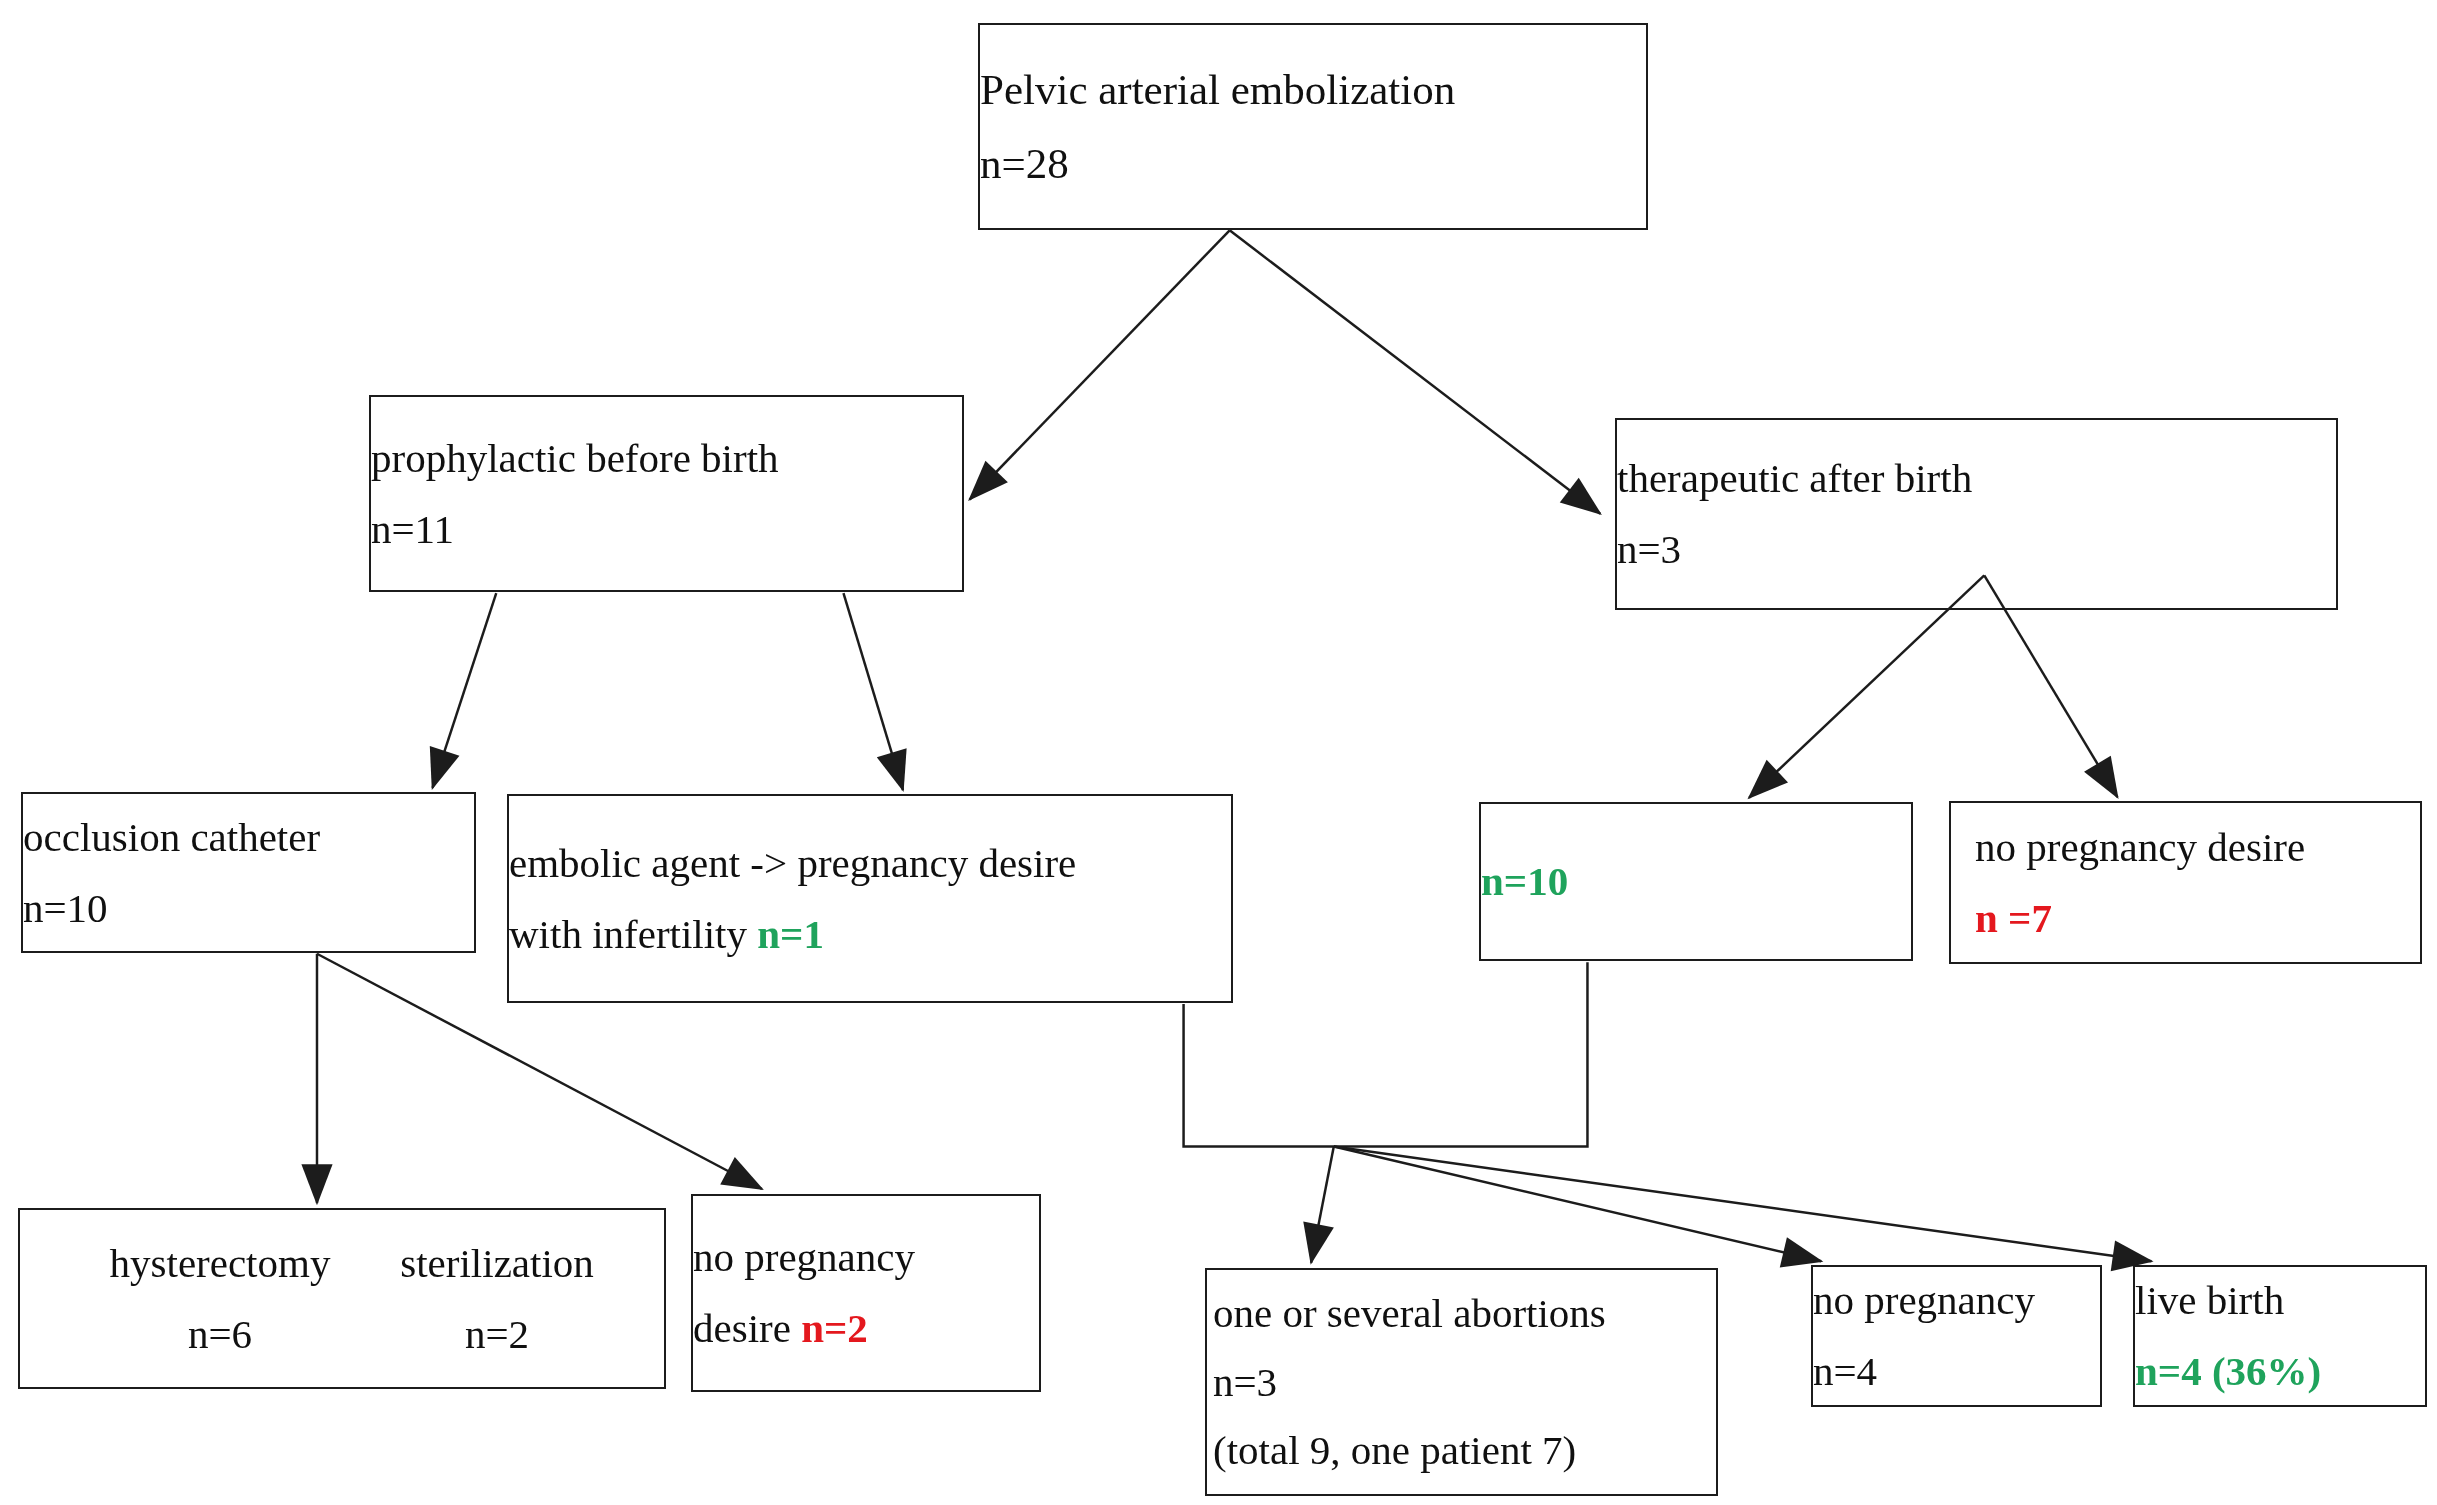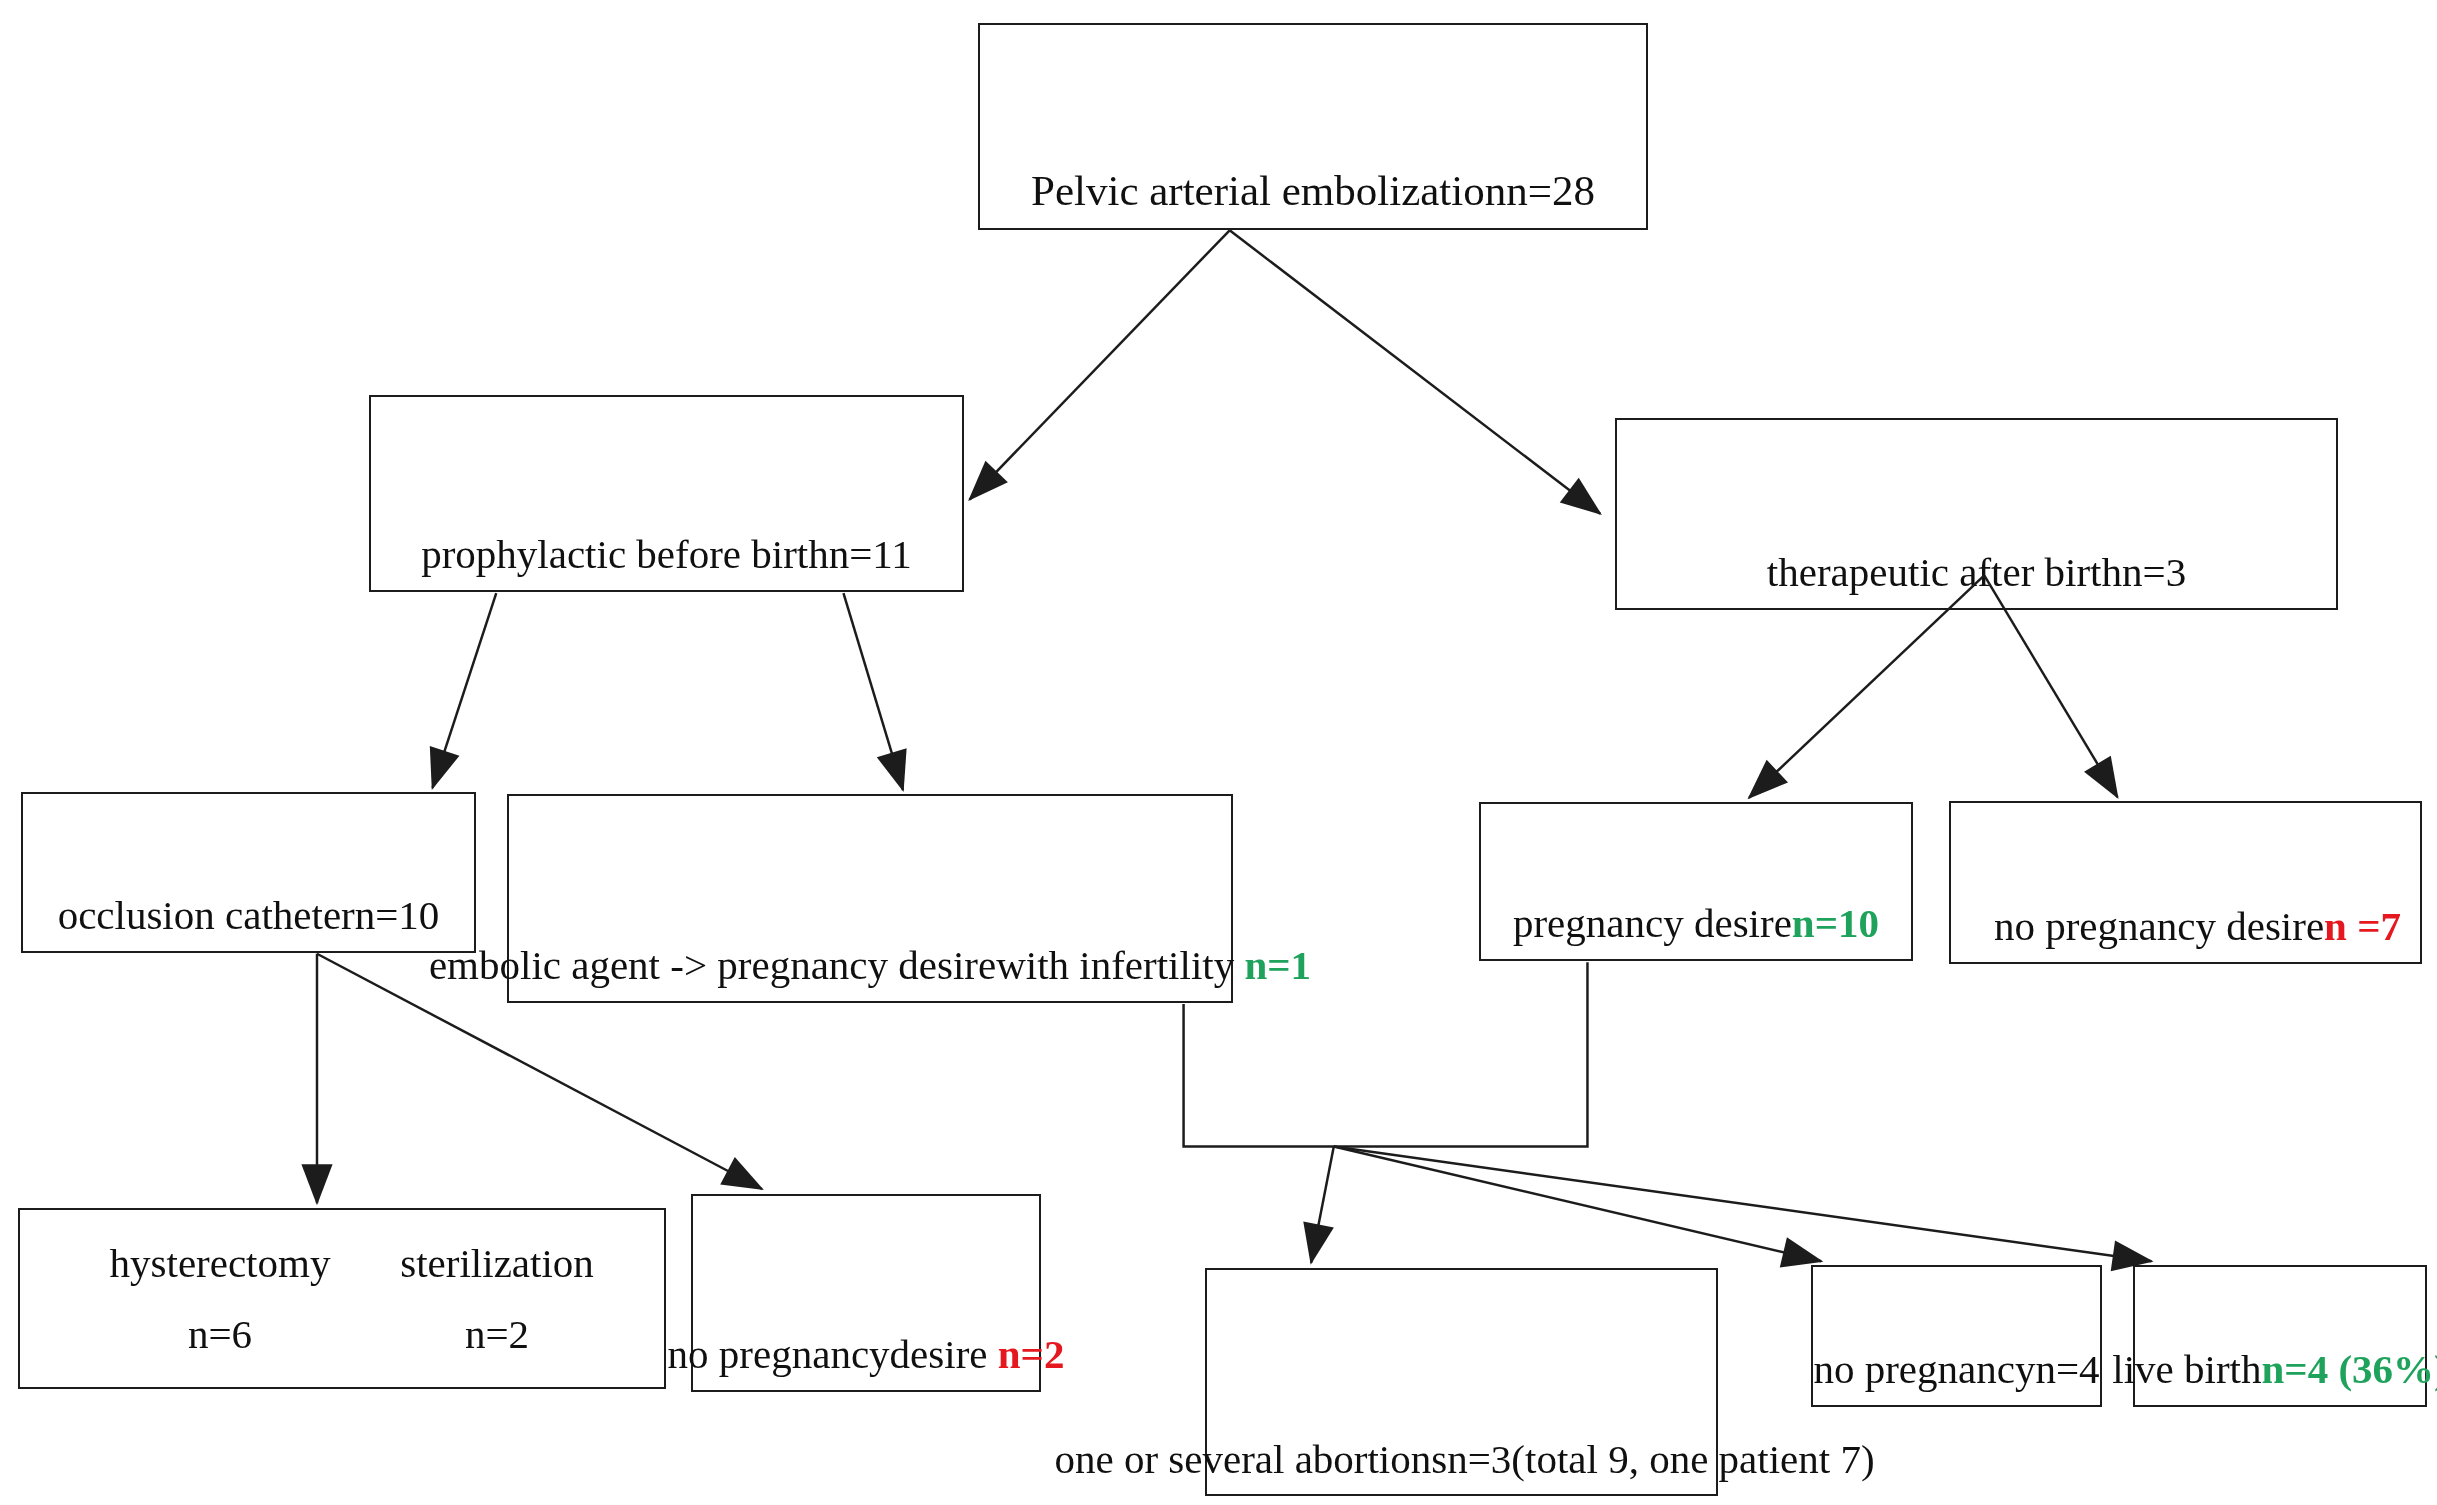--- a/index.html
+++ b/index.html
@@ -10,22 +10,22 @@
   html,body{margin:0;padding:0;background:#ffffff;}
   body{width:2438px;height:1505px;overflow:hidden;
        font-family:"Liberation Serif","DejaVu Serif",serif;}
   #canvas{position:relative;width:2438px;height:1505px;background:#ffffff;}
 
   .box{
     position:absolute;
     background:#ffffff;
     border:2.8px solid var(--line);
     box-sizing:border-box;
-    display:flex;flex-direction:row;
-    align-items:flex-end;justify-content:center;
+    display:flex;flex-direction:column;
+    align-items:flex-start;justify-content:center;
     text-align:center;
     color:#101010;
     font-size:41px;line-height:1.72;
     z-index:2;
   }
   .ln{white-space:nowrap;}
   b.green{color:var(--green);font-weight:bold;}
   b.red{color:var(--red);font-weight:bold;}
 
   #b-root{left:978px;top:23.4px;width:670px;height:207px;font-size:43px;}
@@ -89,21 +89,20 @@
     <div class="ln">occlusion catheter</div>
     <div class="ln">n=10</div>
   </div>
 
   <div class="box" id="b-embolic">
     <div class="ln">embolic agent -&gt; pregnancy desire</div>
     <div class="ln"><span>with infertility </span><b class="green">n=1</b></div>
   </div>
 
   <div class="box" id="b-preg-desire">
-    <div class="ln">pregnancy desire</div>
     <div class="ln"><b class="green">n=10</b></div>
   </div>
 
   <div class="box" id="b-no-preg-desire">
     <div class="ln">no pregnancy desire</div>
     <div class="ln"><b class="red">n =7</b></div>
   </div>
 
   <div class="box" id="b-hyst">
     <div class="col">

